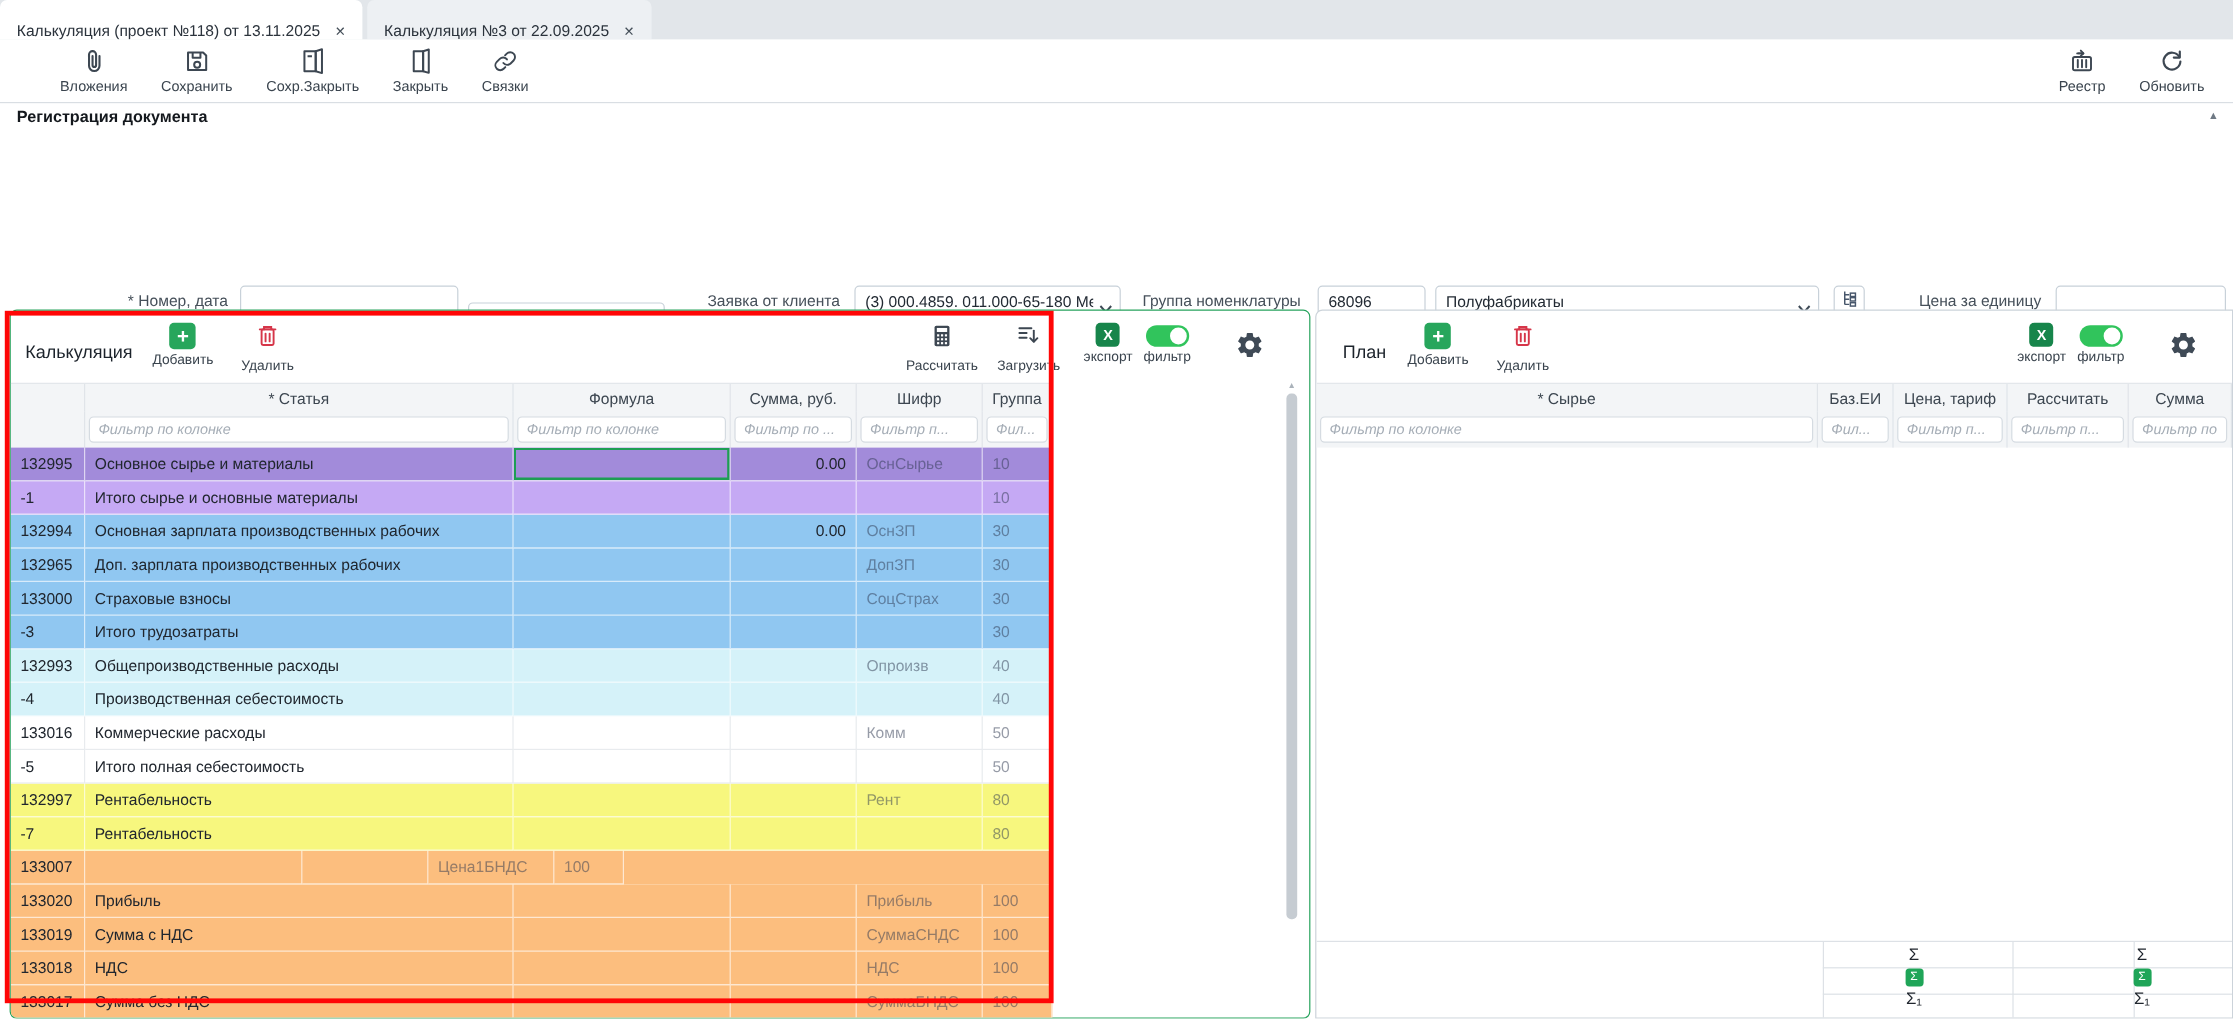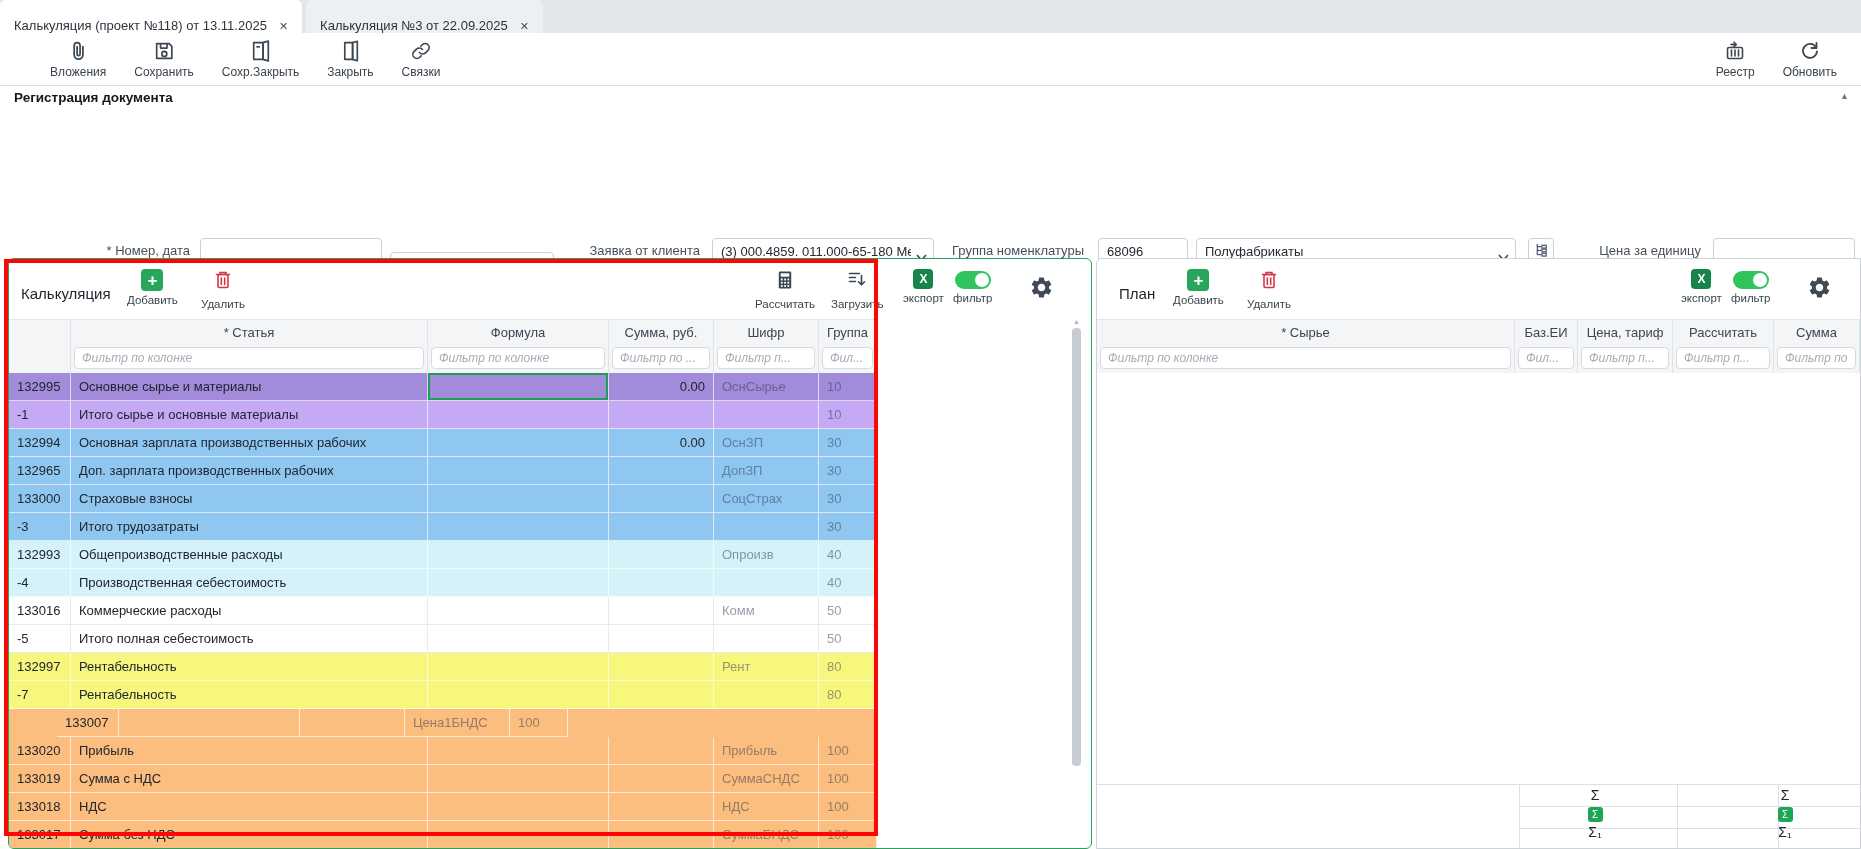--- a/index.html
+++ b/index.html
@@ -491,21 +491,21 @@
           <div class="cell c5 muted">80</div>
         </div>
         <div class="trow" style="background: rgb(247, 247, 126);">
           <div class="cell c0">-7</div>
           <div class="cell c1">Рентабельность</div>
           <div class="cell c2"></div>
           <div class="cell c3 num"></div>
           <div class="cell c4 muted"></div>
           <div class="cell c5 muted">80</div>
         </div>
-        <div class="trow" style="background: rgb(252, 190, 126); padding-left: 48px;">
+        <div class="trow" style="background: rgb(252, 190, 126);">
           <div class="cell c0">133007</div>
           <div class="cell c2"></div>
           <div class="cell c3 num"></div>
           <div class="cell c4 muted">Цена1БНДС</div>
           <div class="cell c5 muted">100</div>
         </div>
         <div class="trow" style="background: rgb(252, 190, 126);">
           <div class="cell c0">133020</div>
           <div class="cell c1">Прибыль</div>
           <div class="cell c2"></div>

